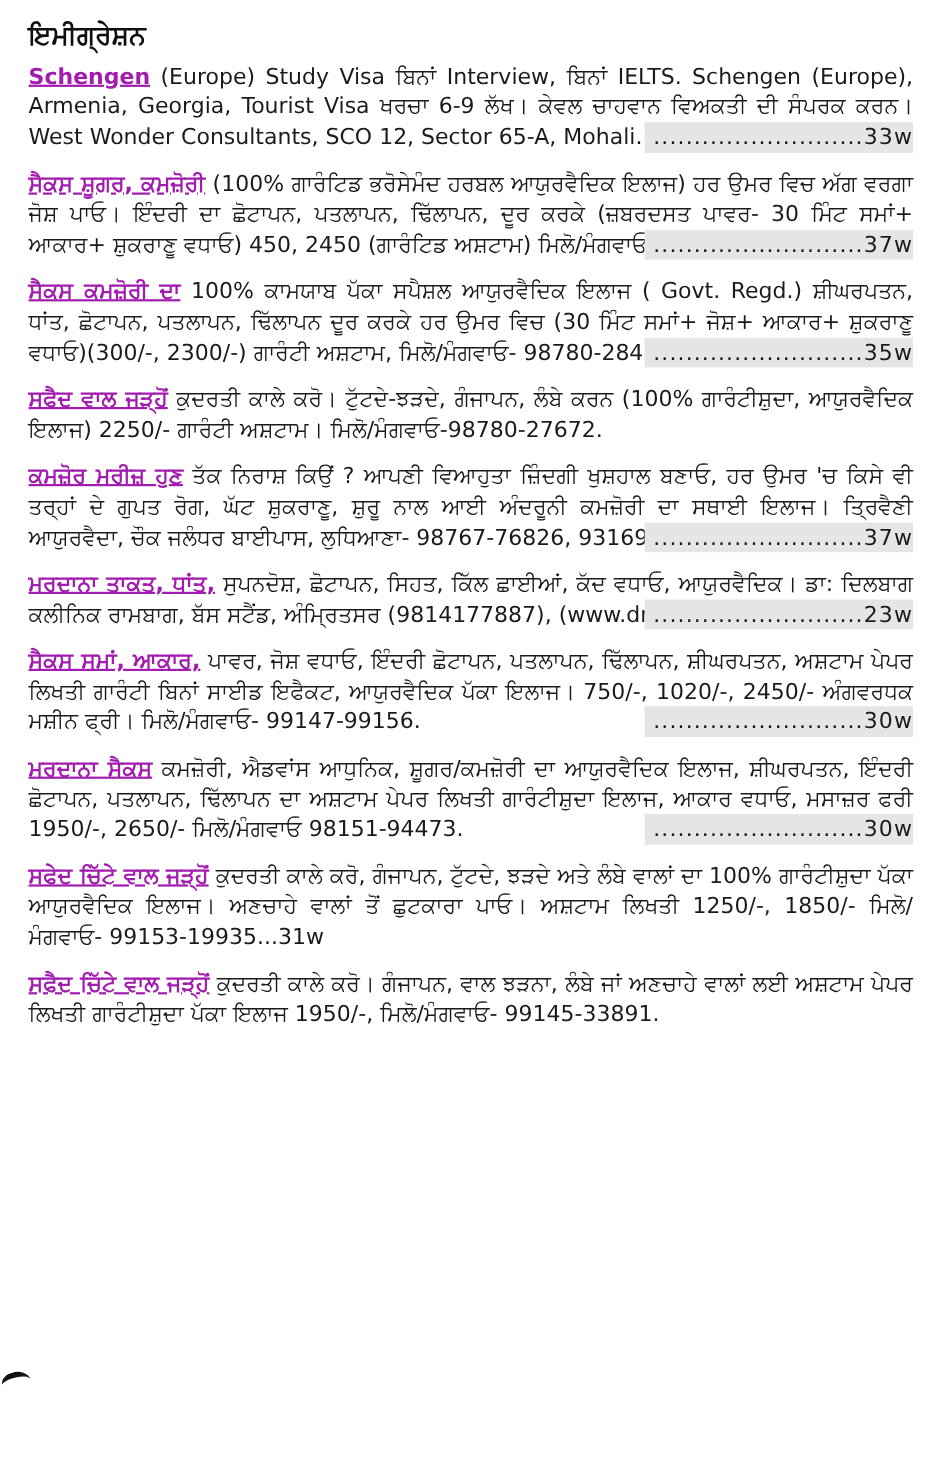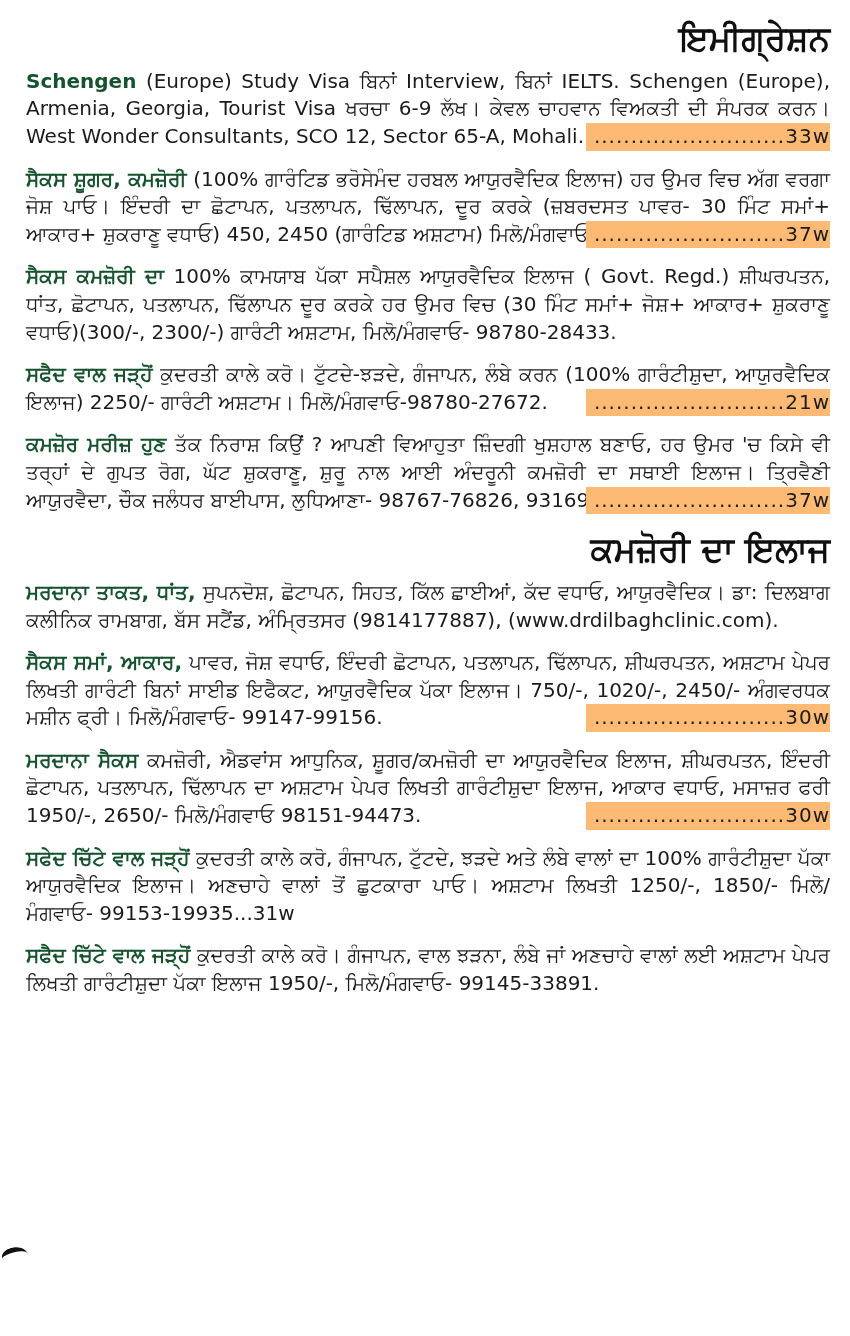--- a/index.html
+++ b/index.html
@@ -7,39 +7,39 @@
     position:relative;
     width:850px; height:1336px;
     box-sizing:border-box;
     padding:6px 20px 8px 26px;
     background:#ffffff;
     color:#1b1b1b;
     font-family:"DejaVu Sans", sans-serif;
     overflow:hidden;
   }
   h2.heading {
-    text-align:right;
-    font-size:34px;
+    text-align:left;
+    font-size:24px;
     line-height:1.2;
     font-weight:bold;
     color:#0f0f0f;
     margin:12px 0 9px 0;
   }
   p.ad {
     position:relative;
     text-align:justify;
     font-size:20px;
     line-height:1.38;
     margin:0 0 15px 0;
   }
-  p.ad b.lead { font-weight:bold; color:#14532d; }
+  p.ad b.lead { font-weight:bold; color:#a21caf;text-decoration:underline; }
   p.ad .wc {
     position:absolute;
     right:0; bottom:0;
-    background:#fdba74;
+    background:#e5e5e5;
     padding-left:8px;
     white-space:nowrap;
     letter-spacing:1px;
   }
   .artifact {
     position:absolute;
     left:2px; top:1247px;
     width:26px; height:14px;
     border-top:5px solid #111;
     border-radius:70% 100% 0 0;
@@ -50,28 +50,27 @@
 <body>
 
 <div class="page">
 
   <h2 class="heading">ਇਮੀਗ੍ਰੇਸ਼ਨ</h2>
   <p class="ad"><b class="lead">Schengen</b> <span>(Europe) Study Visa ਬਿਨਾਂ Interview, ਬਿਨਾਂ IELTS. Schengen (Europe), Armenia, Georgia, Tourist Visa ਖਰਚਾ 6-9 ਲੱਖ। ਕੇਵਲ ਚਾਹਵਾਨ ਵਿਅਕਤੀ ਦੀ ਸੰਪਰਕ ਕਰਨ। West Wonder Consultants, SCO 12, Sector 65-A, Mohali. Contact: 8283935770.</span><span class="wc"><span>..........................</span><span>33w</span></span></p>
 
   <p class="ad"><b class="lead">ਸੈਕਸ ਸ਼ੂਗਰ, ਕਮਜ਼ੋਰੀ</b> <span>(100% ਗਾਰੰਟਿਡ ਭਰੋਸੇਮੰਦ ਹਰਬਲ ਆਯੁਰਵੈਦਿਕ ਇਲਾਜ) ਹਰ ਉਮਰ ਵਿਚ ਅੱਗ ਵਰਗਾ ਜੋਸ਼ ਪਾਓ। ਇੰਦਰੀ ਦਾ ਛੋਟਾਪਨ, ਪਤਲਾਪਨ, ਢਿੱਲਾਪਨ, ਦੂਰ ਕਰਕੇ (ਜ਼ਬਰਦਸਤ ਪਾਵਰ- 30 ਮਿੰਟ ਸਮਾਂ+ ਆਕਾਰ+ ਸ਼ੁਕਰਾਣੂ ਵਧਾਓ) 450, 2450 (ਗਾਰੰਟਿਡ ਅਸ਼ਟਾਮ) ਮਿਲੋ/ਮੰਗਵਾਓ- 98764-99910.</span><span class="wc"><span>..........................</span><span>37w</span></span></p>
 
 
-  <p class="ad"><b class="lead">ਸੈਕਸ ਕਮਜ਼ੋਰੀ ਦਾ</b> <span>100% ਕਾਮਯਾਬ ਪੱਕਾ ਸਪੈਸ਼ਲ ਆਯੁਰਵੈਦਿਕ ਇਲਾਜ ( Govt. Regd.) ਸ਼ੀਘਰਪਤਨ, ਧਾਂਤ, ਛੋਟਾਪਨ, ਪਤਲਾਪਨ, ਢਿੱਲਾਪਨ ਦੂਰ ਕਰਕੇ ਹਰ ਉਮਰ ਵਿਚ (30 ਮਿੰਟ ਸਮਾਂ+ ਜੋਸ਼+ ਆਕਾਰ+ ਸ਼ੁਕਰਾਣੂ ਵਧਾਓ)(300/-, 2300/-) ਗਾਰੰਟੀ ਅਸ਼ਟਾਮ, ਮਿਲੋ/ਮੰਗਵਾਓ- 98780-28433.</span></p>
+  <p class="ad"><b class="lead">ਸੈਕਸ ਕਮਜ਼ੋਰੀ ਦਾ</b> <span>100% ਕਾਮਯਾਬ ਪੱਕਾ ਸਪੈਸ਼ਲ ਆਯੁਰਵੈਦਿਕ ਇਲਾਜ ( Govt. Regd.) ਸ਼ੀਘਰਪਤਨ, ਧਾਂਤ, ਛੋਟਾਪਨ, ਪਤਲਾਪਨ, ਢਿੱਲਾਪਨ ਦੂਰ ਕਰਕੇ ਹਰ ਉਮਰ ਵਿਚ (30 ਮਿੰਟ ਸਮਾਂ+ ਜੋਸ਼+ ਆਕਾਰ+ ਸ਼ੁਕਰਾਣੂ ਵਧਾਓ)(300/-, 2300/-) ਗਾਰੰਟੀ ਅਸ਼ਟਾਮ, ਮਿਲੋ/ਮੰਗਵਾਓ- 98780-28433.</span><span class="wc"><span>..........................</span><span>35w</span></span></p>
 
-  <p class="ad"><b class="lead">ਸਫੈਦ ਵਾਲ ਜੜ੍ਹੋਂ</b> <span>ਕੁਦਰਤੀ ਕਾਲੇ ਕਰੋ। ਟੁੱਟਦੇ-ਝੜਦੇ, ਗੰਜਾਪਨ, ਲੰਬੇ ਕਰਨ (100% ਗਾਰੰਟੀਸ਼ੁਦਾ, ਆਯੁਰਵੈਦਿਕ ਇਲਾਜ) 2250/- ਗਾਰੰਟੀ ਅਸ਼ਟਾਮ। ਮਿਲੋ/ਮੰਗਵਾਓ-98780-27672.</span><span class="wc"><span>..........................</span><span>21w</span></span></p>
+  <p class="ad"><b class="lead">ਸਫੈਦ ਵਾਲ ਜੜ੍ਹੋਂ</b> <span>ਕੁਦਰਤੀ ਕਾਲੇ ਕਰੋ। ਟੁੱਟਦੇ-ਝੜਦੇ, ਗੰਜਾਪਨ, ਲੰਬੇ ਕਰਨ (100% ਗਾਰੰਟੀਸ਼ੁਦਾ, ਆਯੁਰਵੈਦਿਕ ਇਲਾਜ) 2250/- ਗਾਰੰਟੀ ਅਸ਼ਟਾਮ। ਮਿਲੋ/ਮੰਗਵਾਓ-98780-27672.</span></p>
 
   <p class="ad"><b class="lead">ਕਮਜ਼ੋਰ ਮਰੀਜ਼ ਹੁਣ</b> <span>ਤੱਕ ਨਿਰਾਸ਼ ਕਿਉਂ ? ਆਪਣੀ ਵਿਆਹੁਤਾ ਜ਼ਿੰਦਗੀ ਖੁਸ਼ਹਾਲ ਬਣਾਓ, ਹਰ ਉਮਰ 'ਚ ਕਿਸੇ ਵੀ ਤਰ੍ਹਾਂ ਦੇ ਗੁਪਤ ਰੋਗ, ਘੱਟ ਸ਼ੁਕਰਾਣੂ, ਸ਼ੁਰੂ ਨਾਲ ਆਈ ਅੰਦਰੂਨੀ ਕਮਜ਼ੋਰੀ ਦਾ ਸਥਾਈ ਇਲਾਜ। ਤ੍ਰਿਵੈਣੀ ਆਯੁਰਵੈਦਾ, ਚੌਕ ਜਲੰਧਰ ਬਾਈਪਾਸ, ਲੁਧਿਆਣਾ- 98767-76826, 93169-14334 (ਸ਼ਨੀਵਾਰ: ਜਲੰਧਰ)।</span><span class="wc"><span>..........................</span><span>37w</span></span></p>
 
-  <h2 class="heading">ਕਮਜ਼ੋਰੀ ਦਾ ਇਲਾਜ</h2>
-  <p class="ad"><b class="lead">ਮਰਦਾਨਾ ਤਾਕਤ, ਧਾਂਤ,</b> <span>ਸੁਪਨਦੋਸ਼, ਛੋਟਾਪਨ, ਸਿਹਤ, ਕਿੱਲ ਛਾਈਆਂ, ਕੱਦ ਵਧਾਓ, ਆਯੁਰਵੈਦਿਕ। ਡਾ: ਦਿਲਬਾਗ ਕਲੀਨਿਕ ਰਾਮਬਾਗ, ਬੱਸ ਸਟੈਂਡ, ਅੰਮ੍ਰਿਤਸਰ (9814177887), (www.drdilbaghclinic.com).</span></p>
+  <p class="ad"><b class="lead">ਮਰਦਾਨਾ ਤਾਕਤ, ਧਾਂਤ,</b> <span>ਸੁਪਨਦੋਸ਼, ਛੋਟਾਪਨ, ਸਿਹਤ, ਕਿੱਲ ਛਾਈਆਂ, ਕੱਦ ਵਧਾਓ, ਆਯੁਰਵੈਦਿਕ। ਡਾ: ਦਿਲਬਾਗ ਕਲੀਨਿਕ ਰਾਮਬਾਗ, ਬੱਸ ਸਟੈਂਡ, ਅੰਮ੍ਰਿਤਸਰ (9814177887), (www.drdilbaghclinic.com).</span><span class="wc"><span>..........................</span><span>23w</span></span></p>
 
   <p class="ad"><b class="lead">ਸੈਕਸ ਸਮਾਂ, ਆਕਾਰ,</b> <span>ਪਾਵਰ, ਜੋਸ਼ ਵਧਾਓ, ਇੰਦਰੀ ਛੋਟਾਪਨ, ਪਤਲਾਪਨ, ਢਿੱਲਾਪਨ, ਸ਼ੀਘਰਪਤਨ, ਅਸ਼ਟਾਮ ਪੇਪਰ ਲਿਖਤੀ ਗਾਰੰਟੀ ਬਿਨਾਂ ਸਾਈਡ ਇਫੈਕਟ, ਆਯੁਰਵੈਦਿਕ ਪੱਕਾ ਇਲਾਜ। 750/-, 1020/-, 2450/- ਅੰਗਵਰਧਕ ਮਸ਼ੀਨ ਫ੍ਰੀ। ਮਿਲੋ/ਮੰਗਵਾਓ- 99147-99156.</span><span class="wc"><span>..........................</span><span>30w</span></span></p>
 
   <p class="ad"><b class="lead">ਮਰਦਾਨਾ ਸੈਕਸ</b> <span>ਕਮਜ਼ੋਰੀ, ਐਡਵਾਂਸ ਆਧੁਨਿਕ, ਸ਼ੂਗਰ/ਕਮਜ਼ੋਰੀ ਦਾ ਆਯੁਰਵੈਦਿਕ ਇਲਾਜ, ਸ਼ੀਘਰਪਤਨ, ਇੰਦਰੀ ਛੋਟਾਪਨ, ਪਤਲਾਪਨ, ਢਿੱਲਾਪਨ ਦਾ ਅਸ਼ਟਾਮ ਪੇਪਰ ਲਿਖਤੀ ਗਾਰੰਟੀਸ਼ੁਦਾ ਇਲਾਜ, ਆਕਾਰ ਵਧਾਓ, ਮਸਾਜ਼ਰ ਫਰੀ 1950/-, 2650/- ਮਿਲੋ/ਮੰਗਵਾਓ 98151-94473.</span><span class="wc"><span>..........................</span><span>30w</span></span></p>
 
   <p class="ad"><b class="lead">ਸਫੇਦ ਚਿੱਟੇ ਵਾਲ ਜੜ੍ਹੋਂ</b> <span>ਕੁਦਰਤੀ ਕਾਲੇ ਕਰੋ, ਗੰਜਾਪਨ, ਟੁੱਟਦੇ, ਝੜਦੇ ਅਤੇ ਲੰਬੇ ਵਾਲਾਂ ਦਾ 100% ਗਾਰੰਟੀਸ਼ੁਦਾ ਪੱਕਾ ਆਯੁਰਵੈਦਿਕ ਇਲਾਜ। ਅਣਚਾਹੇ ਵਾਲਾਂ ਤੋਂ ਛੁਟਕਾਰਾ ਪਾਓ। ਅਸ਼ਟਾਮ ਲਿਖਤੀ 1250/-, 1850/- ਮਿਲੋ/ਮੰਗਵਾਓ- 99153-19935...31w</span><span class="wc"><span></span><span></span></span></p>
 
   <p class="ad"><b class="lead">ਸਫੈਦ ਚਿੱਟੇ ਵਾਲ ਜੜ੍ਹੋਂ</b> <span>ਕੁਦਰਤੀ ਕਾਲੇ ਕਰੋ। ਗੰਜਾਪਨ, ਵਾਲ ਝੜਨਾ, ਲੰਬੇ ਜਾਂ ਅਣਚਾਹੇ ਵਾਲਾਂ ਲਈ ਅਸ਼ਟਾਮ ਪੇਪਰ ਲਿਖਤੀ ਗਾਰੰਟੀਸ਼ੁਦਾ ਪੱਕਾ ਇਲਾਜ 1950/-, ਮਿਲੋ/ਮੰਗਵਾਓ- 99145-33891.</span></p>
 
   <div class="artifact"></div>

